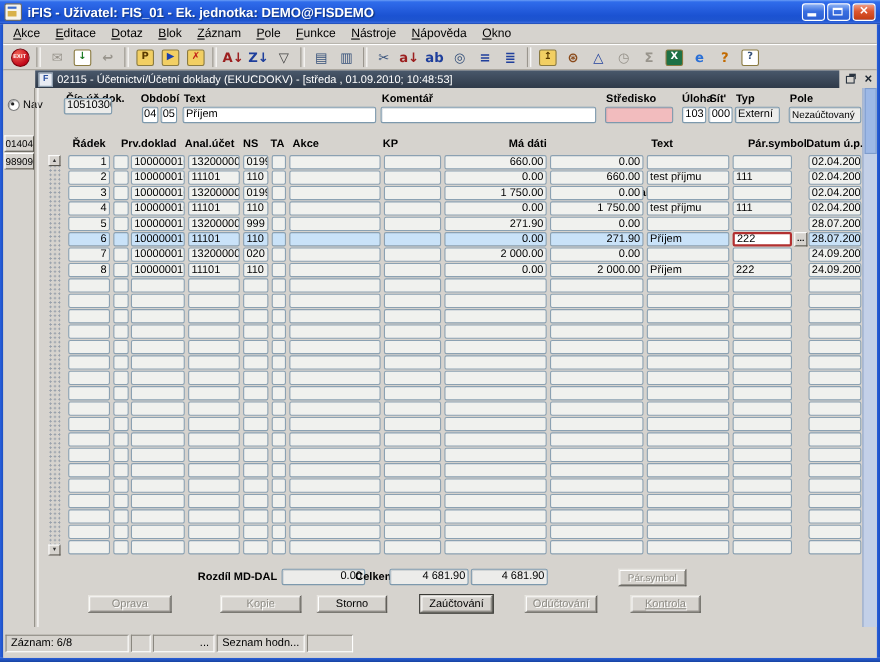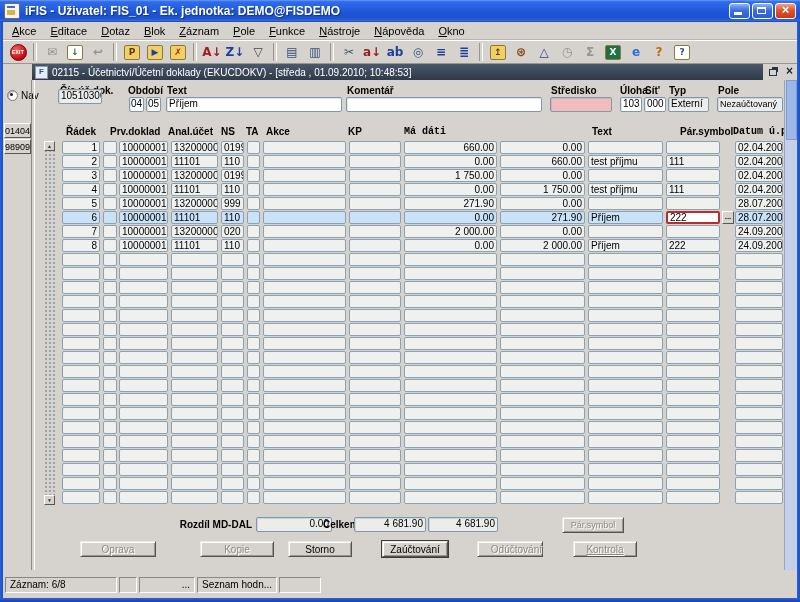--- a/index.html
+++ b/index.html
@@ -57,21 +57,21 @@
   .navwrap{position:absolute;left:0;top:42px;width:29px;}
 
   .flabel{position:absolute;font-size:10px;font-weight:bold;white-space:nowrap;}
   .field{position:absolute;height:15px;box-sizing:border-box;border:1px solid #7d99ad;border-radius:2px;background:#fff;font-size:10px;line-height:12px;padding:0 2px;white-space:nowrap;overflow:hidden;box-shadow:inset 1px 1px 0 rgba(90,110,130,.18);}
   .field.gray{background:#ececea;}
   .field.pink{background:#f2bcbe;}
   .field.ctr{text-align:center;padding:0;}
   .field.rt{text-align:right;}
 
   .th{position:absolute;top:46px;font-size:10px;font-weight:bold;white-space:nowrap;}
-  .th.rt{font-family:Liberation Mono, monospace;}
+  .th.rt{text-align:right;}
 
   .tbl-scroll{position:absolute;left:41px;top:61px;width:11px;height:364px;background-image:radial-gradient(#9aa2ac 0.8px,transparent 1px);background-size:4px 4px;background-color:#d6d3ce;}
   .sb-btn{position:absolute;left:0;width:11px;height:10px;background:#d6d3ce;border:1px solid;border-color:#fff #5a574f #5a574f #fff;box-sizing:border-box;font-size:5px;line-height:8px;text-align:center;color:#333;}
   .sb-up{top:0;} .sb-down{bottom:0;}
 
   .trow{position:absolute;left:0;height:14px;width:794px;}
   .cell{position:absolute;top:0;height:13px;box-sizing:border-box;border:1px solid #8ba1b2;border-radius:2px;background:#f0f1ee;font-size:10px;line-height:11px;padding:0 2px;white-space:nowrap;overflow:hidden;}
   .cell.rt{text-align:right;}
   .trow.sel .cell{background:#c9e2f8;}
   .trow.sel .cell.focus{background:#ffffff;border:2px solid #b23030;line-height:9px;}
@@ -672,21 +672,21 @@
     <span class="flabel" style="left:320px;top:439px">Celkem</span>
     <div class="field gray rt" style="left:351px;top:437px;width:72px">4 681.90</div>
     <div class="field gray rt" style="left:425px;top:437px;width:70px">4 681.90</div>
     <div class="btn disabled" style="left:559px;top:437px;width:62px;font-size:9px">Pár.symbol</div>
 
     <div>
         <div class="btn disabled" style="left: 77px; width: 76px; top: 461px;">Oprava</div>
         <div class="btn disabled" style="left: 197px; width: 74px; top: 461px;">Kopie</div>
         <div class="btn" style="left: 285px; width: 64px; top: 461px;">Storno</div>
         <div class="btn default" style="left: 379px; width: 66px; top: 461px; text-align: center;">Zaúčtování</div>
-        <div class="btn disabled" style="left: 474px; width: 66px; top: 461px; text-align: right;">Odúčtování</div>
+        <div class="btn disabled" style="left: 474px; width: 66px; top: 461px;">Odúčtování</div>
         <div class="btn disabled" style="left: 570px; width: 64px; top: 461px; text-decoration: underline;">Kontrola</div>
       </div>
 
     <div class="canvas-scroll">
       <div class="canvas-thumb"></div>
     </div>
   </div>
 
   <div class="statusbar">
       <div class="sseg" style="left: 2px; width: 112px;">Záznam: 6/8</div>

